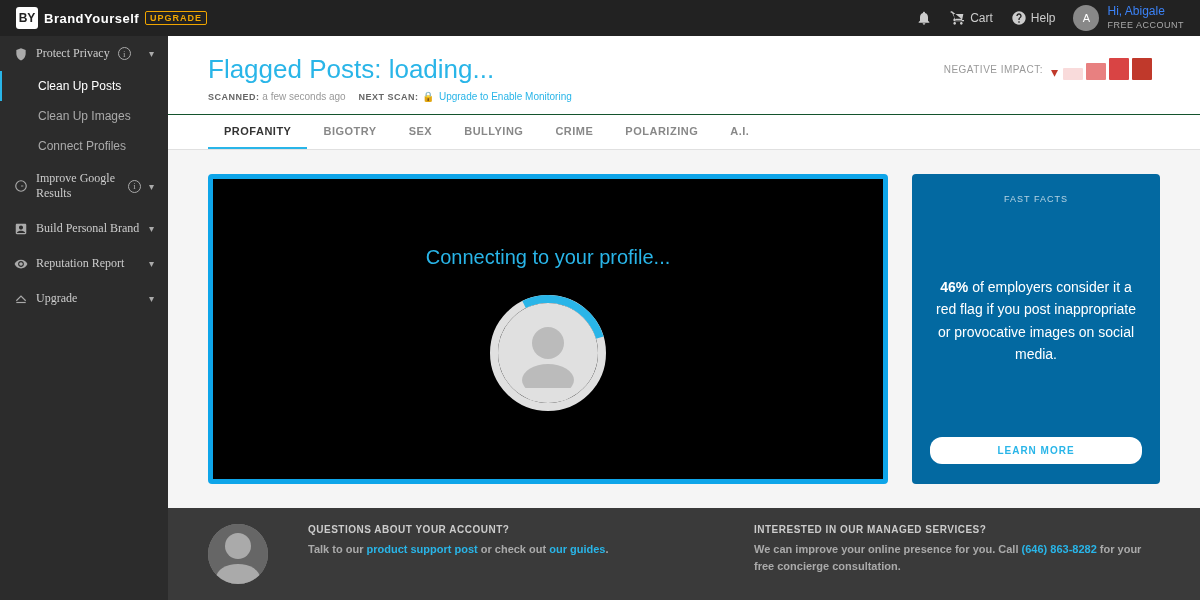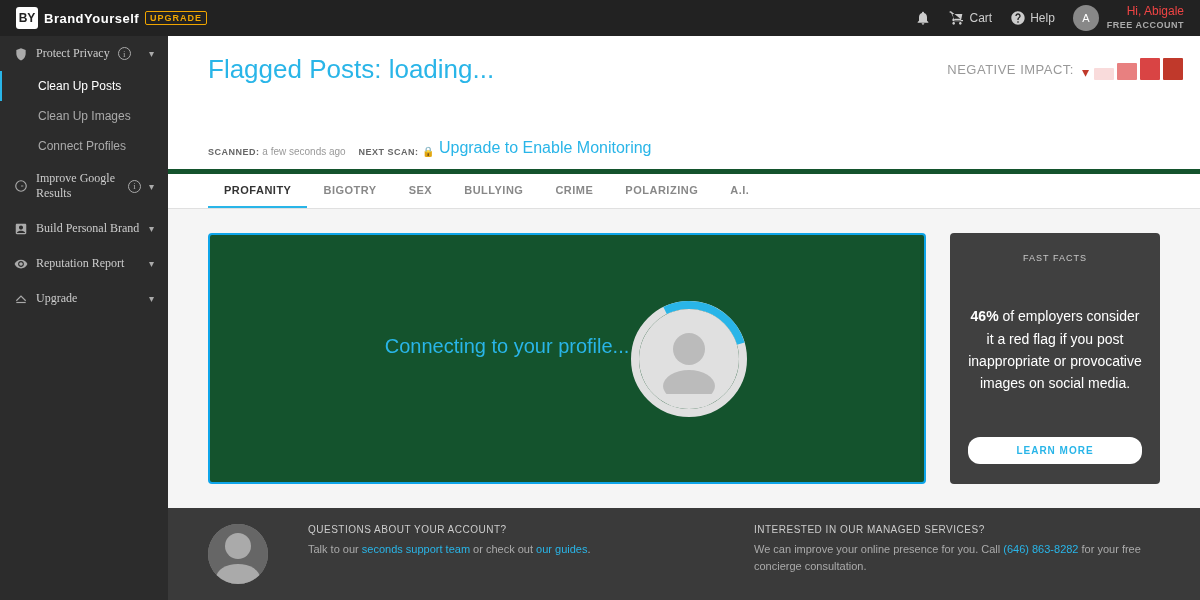--- a/index.html
+++ b/index.html
@@ -85,30 +85,28 @@
       justify-content: center;
       color: #fff;
       font-size: 11px;
     }
     .user-info {
       color: #ccc;
       font-size: 11px;
       line-height: 1.3;
     }
     .user-info .hi {
-      color: #ef4444;
+      color: #3b82f6;
       font-size: 12px;
-      text-align: right;
     }
     .free-account {
       color: #aaa;
       font-size: 9px;
       text-transform: uppercase;
       letter-spacing: 0.5px;
-      font-weight: bold;
     }
 
     
     .layout {
       display: flex;
       height: calc(600px - 36px);
     }
 
     
     .sidebar {
@@ -174,22 +172,22 @@
     .main-content {
       flex: 1;
       display: flex;
       flex-direction: column;
       overflow-y: auto;
     }
 
     
     .page-header {
       background: #fff;
-      padding: 18px 17px 12px 40px;
-      border-bottom: 5px solid #14532d;
+      padding: 18px 48px 12px 40px;
+      border-bottom: 1px solid #14532d;
       display: flex;
       align-items: flex-start;
       justify-content: space-between;
     }
     .page-title {
       font-size: 26px;
       font-weight: 300;
       color: #333;
     }
     .page-title span {
@@ -212,31 +210,30 @@
       align-items: flex-end;
       gap: 4px;
       margin-left: 10px;
     }
     .lock-icon {
       font-size: 10px;
     }
     .upgrade-link {
       color: #29b5e8;
       text-decoration: none;
-      font-size: 16px;
-      margin-top: 48px;
+      font-size: 10px;
     }
     .negative-impact {
       display: flex;
       align-items: center;
       gap: 8px;
       margin-top: 4px;
     }
     .neg-label {
-      font-size: 13px;
+      font-size: 10px;
       color: #999;
       text-transform: uppercase;
       letter-spacing: 0.5px;
     }
     .impact-bars {
       display: flex;
       align-items: flex-end;
       gap: 3px;
     }
     .impact-bar {
@@ -269,25 +266,26 @@
     
     .content-area {
       padding: 24px 40px;
       display: flex;
       gap: 24px;
       flex: 1;
     }
 
     
     .profile-card {
-      background: #14532d;
-      border: 2px solid #0ea5e9;
+      background: #000000;
+      border: 5px solid #0ea5e9;
       border-radius: 4px;
       flex: 1;
       display: flex;
+      flex-direction: column;
       align-items: center;
       justify-content: center;
       padding: 30px;
       min-height: 220px;
     }
     .connecting-text {
       font-size: 20px;
       color: #29b5e8;
       margin-bottom: 24px;
       font-weight: 300;
@@ -315,23 +313,23 @@
       justify-content: center;
       overflow: hidden;
     }
     .avatar-silhouette {
       width: 70px;
       height: 70px;
     }
 
     
     .facts-card {
-      background: #404040;
+      background: #0369a1;
       border-radius: 4px;
-      width: 210px;
+      width: 248px;
       display: flex;
       flex-direction: column;
       align-items: center;
       padding: 20px 18px;
       text-align: center;
       justify-content: space-between;
       min-height: 220px;
     }
     .fast-facts-label {
       font-size: 9px;
@@ -365,20 +363,21 @@
       width: 100%;
     }
 
     
     .footer {
       background: #3a3a3a;
       padding: 16px 40px;
       display: flex;
       gap: 40px;
       align-items: flex-start;
+      font-weight: bold;
     }
     .footer-avatar {
       width: 60px;
       height: 60px;
       border-radius: 50%;
       background: #888;
       overflow: hidden;
       flex-shrink: 0;
     }
     .footer-col {
@@ -585,21 +584,21 @@
       <div class="footer-avatar">
         <svg viewBox="0 0 60 60" width="60" height="60">
           <rect width="60" height="60" fill="#666"></rect>
           <circle cx="30" cy="22" r="13" fill="#aaa"></circle>
           <ellipse cx="30" cy="54" rx="22" ry="14" fill="#aaa"></ellipse>
         </svg>
       </div>
       <div class="footer-col">
         <div class="footer-heading">QUESTIONS ABOUT YOUR ACCOUNT?</div>
         <div class="footer-text">
-          <span>Talk to our </span><a href="#" class="footer-link">seconds support team</a><span> or check out </span><a href="#" class="footer-link">our guides</a><span>.</span>
+          <span>Talk to our </span><a href="#" class="footer-link">product support post</a><span> or check out </span><a href="#" class="footer-link">our guides</a><span>.</span>
         </div>
       </div>
       <div class="footer-col">
         <div class="footer-heading">INTERESTED IN OUR MANAGED SERVICES?</div>
         <div class="footer-text">
           <span>We can improve your online presence for you. Call </span><a href="#" class="footer-link">(646) 863-8282</a><span> for your free concierge consultation.</span>
         </div>
       </div>
     </footer>
   </main>

